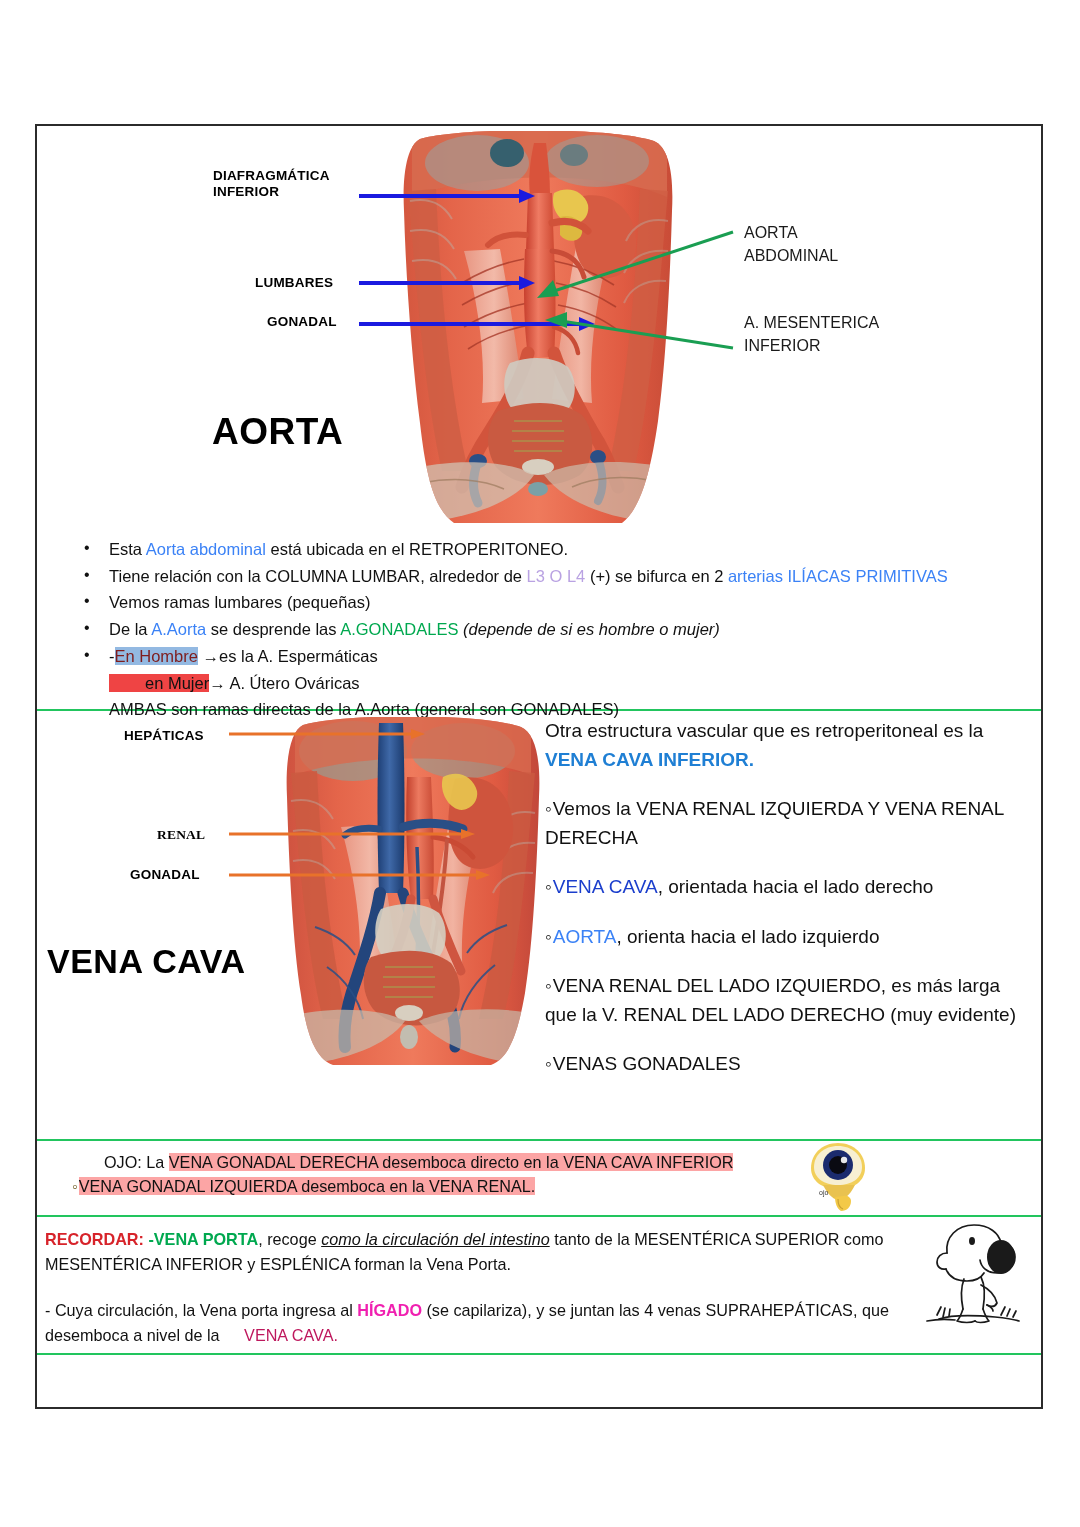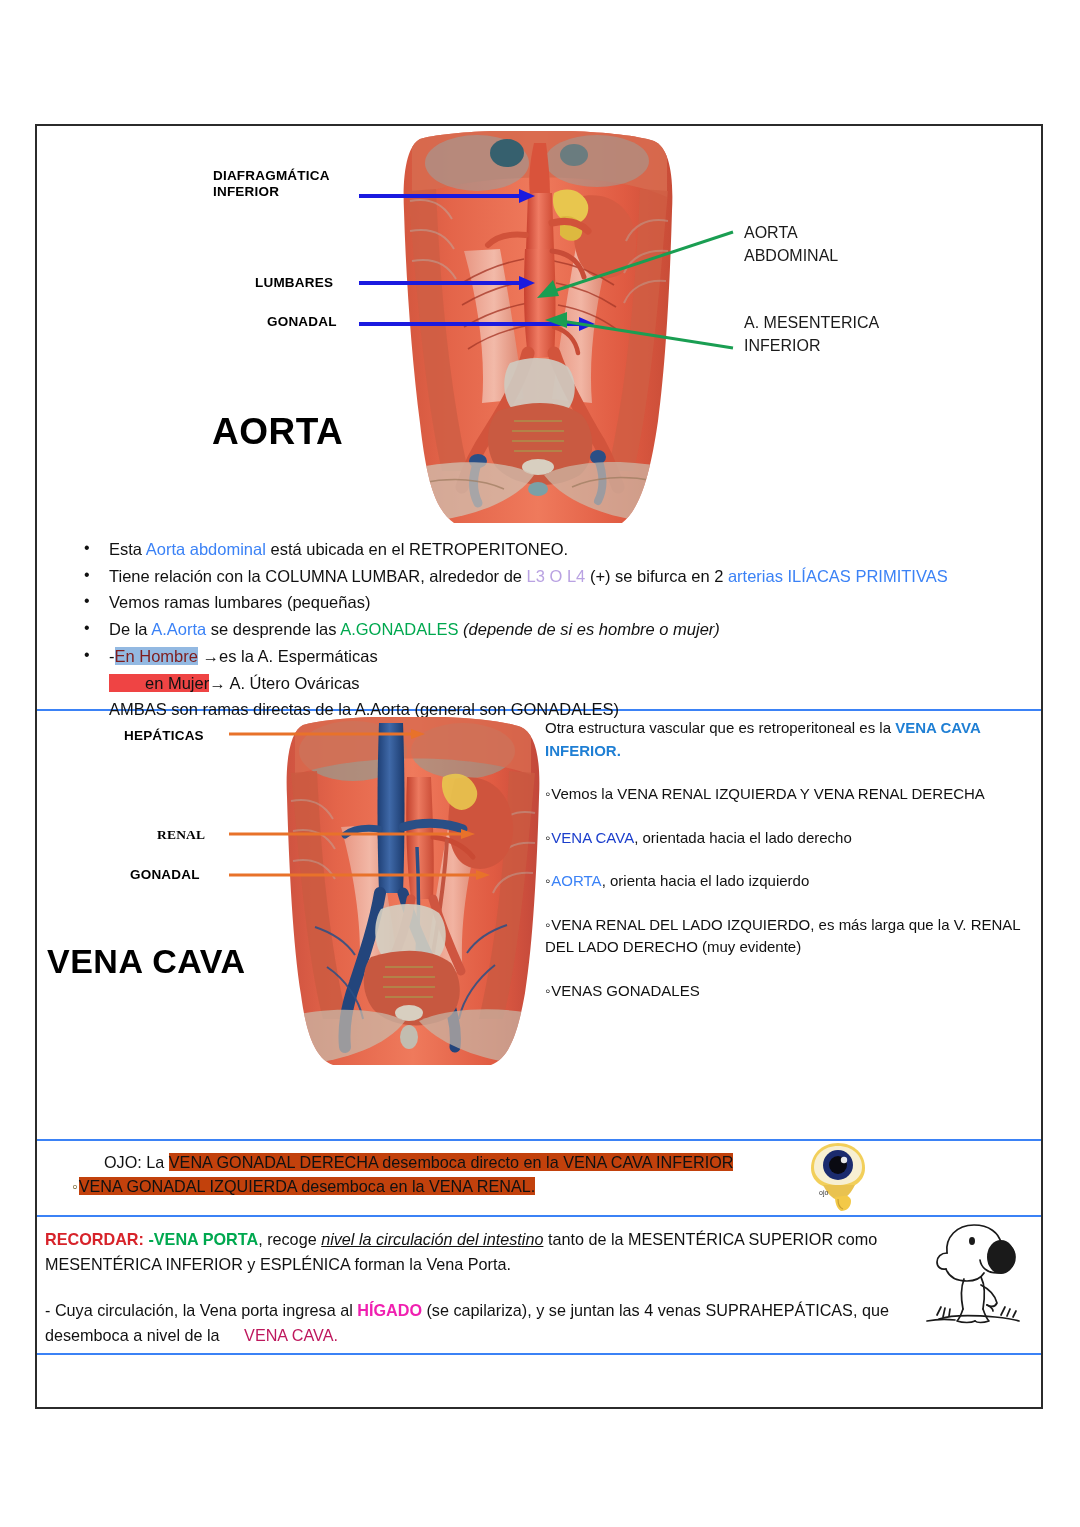--- a/index.html
+++ b/index.html
@@ -15,21 +15,21 @@
     background: #fff;
     overflow: hidden;
   }
   .table-wrap {
     position: absolute;
     left: 35px; top: 124px;
     width: 1008px;
     border: 2px solid #2b2b2b;
     background: #fff;
   }
-  .row { border-bottom: 2px solid #3b82f6; position: relative; }
+  .row { border-bottom: 2px solid #22c55e; position: relative; }
   .row:last-child { border-bottom: none; }
 
   
   #sec1 { position: relative; height: 585px; }
   .fig1 {
     position: absolute; left: 345px; top: 5px;
     width: 312px; height: 400px;
   }
   .big-title {
     position: absolute;
@@ -71,34 +71,34 @@
 
   
   #sec2 { position: relative; height: 430px; }
   .fig2 {
     position: absolute; left: 230px; top: 6px;
     width: 290px; height: 350px;
   }
   #venacava-title { left: 10px; top: 231px; font-size: 34px; }
   .rcol {
     position: absolute; left: 508px; top: 6px; width: 490px;
-    font-size: 15px; line-height: 1.5; color: #111;
+    font-size: 19px; line-height: 1.5; color: #111;
   }
   .rcol p { margin: 0 0 21px 0; }
   .vblue { color: #1f7fd4; font-weight: bold; }
   .vblue2 { color: #1b3ecc; }
   .ocirc::before { content: "\25E6"; margin-right: 1px; }
 
   
   #sec3 { position: relative; height: 76px; }
   .ojo-text {
     position: absolute; left: 35px; top: 10px; width: 730px;
     font-size: 16.2px; line-height: 1.48; color: #111;
   }
-  .hl-yellow { background: #c2410c; }
+  .hl-yellow { background: #fca5a5; }
   .eye { position: absolute; left: 768px; top: 0px; }
 
   
   #sec4 { position: relative; height: 138px; }
   .rec {
     position: absolute; left: 8px; top: 10px; width: 870px;
     font-size: 16.2px; line-height: 1.52; color: #111;
   }
   .rec p { margin: 0; }
   .rec .gap { height: 22px; }
@@ -467,21 +467,21 @@
         <path d="M18 44 C22 52 26 56 30 58 L38 58 C42 56 46 52 50 44 Z" fill="#e9c24f"></path>
         <path d="M30 56 C30 62 32 68 36 70 C42 70 46 66 46 60 C46 56 42 54 38 55 Z" fill="#f3c948"></path>
         <path d="M33 58 C33 63 35 67 38 68" stroke="#c9a033" stroke-width="1.2" fill="none"></path>
         <text x="14" y="54" font-family="'Liberation Sans', sans-serif" font-size="7" fill="#333">ojo</text>
       </svg>
     </div>
 
     <div class="row" id="sec4">
       <div class="rec">
         <p>
-          <span class="rec-red">RECORDAR:</span><span class="rec-green"> -VENA PORTA</span><span>, recoge </span><span class="und">nivel la circulación del intestino</span><span> tanto de la MESENTÉRICA SUPERIOR como MESENTÉRICA INFERIOR y ESPLÉNICA forman la Vena Porta.</span>
+          <span class="rec-red">RECORDAR:</span><span class="rec-green"> -VENA PORTA</span><span>, recoge </span><span class="und">como la circulación del intestino</span><span> tanto de la MESENTÉRICA SUPERIOR como MESENTÉRICA INFERIOR y ESPLÉNICA forman la Vena Porta.</span>
         </p>
         <div class="gap"></div>
         <p>
           <span>- Cuya circulación, la Vena porta ingresa al </span><span class="magenta">HÍGADO</span><span> (se capilariza), y se juntan las 4 venas SUPRAHEPÁTICAS, que desemboca a nivel de la </span><span class="cyan">VENA CAVA.</span>
         </p>
       </div>
 
       <svg class="snoopy" width="118" height="115" viewBox="0 0 118 115">
         <g fill="none" stroke="#1a1a1a" stroke-width="1.7" stroke-linecap="round" stroke-linejoin="round">
           <path d="M30 38 C28 22 40 10 57 10 C72 10 82 18 84 28"></path>

